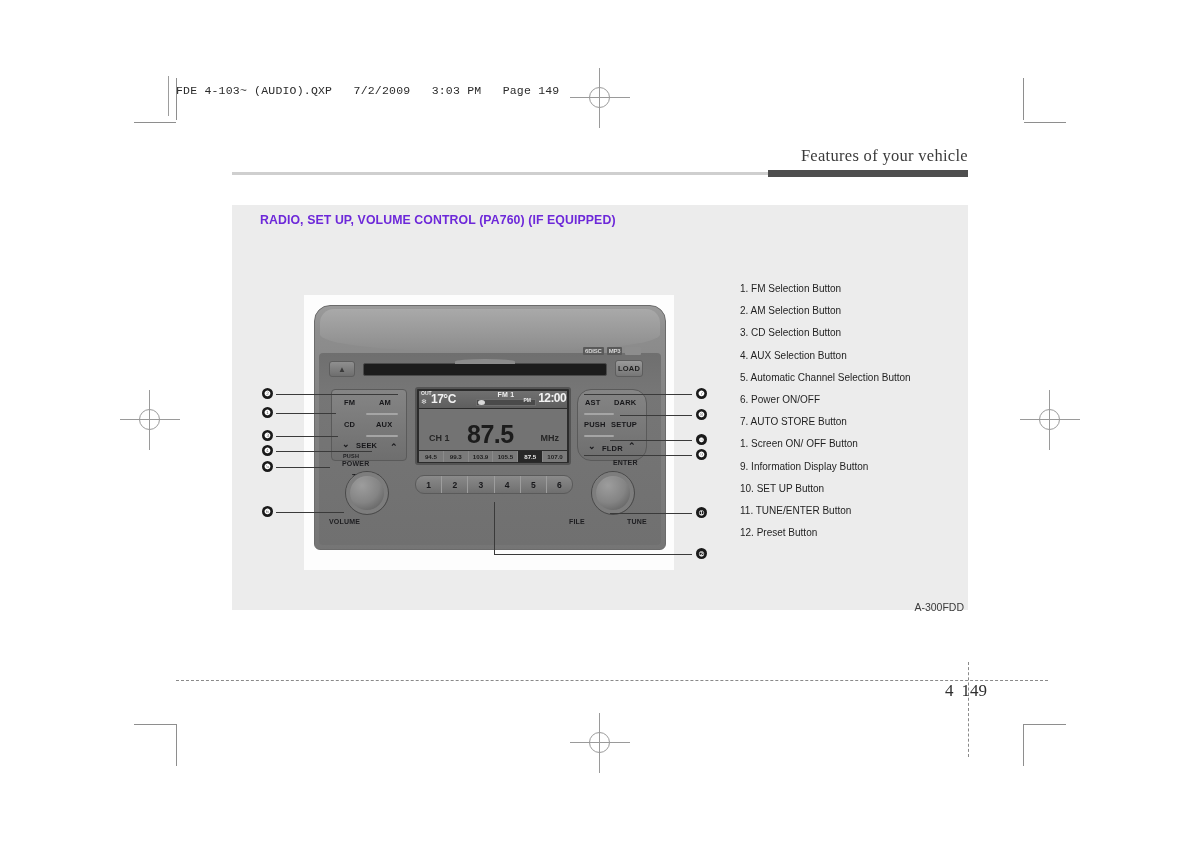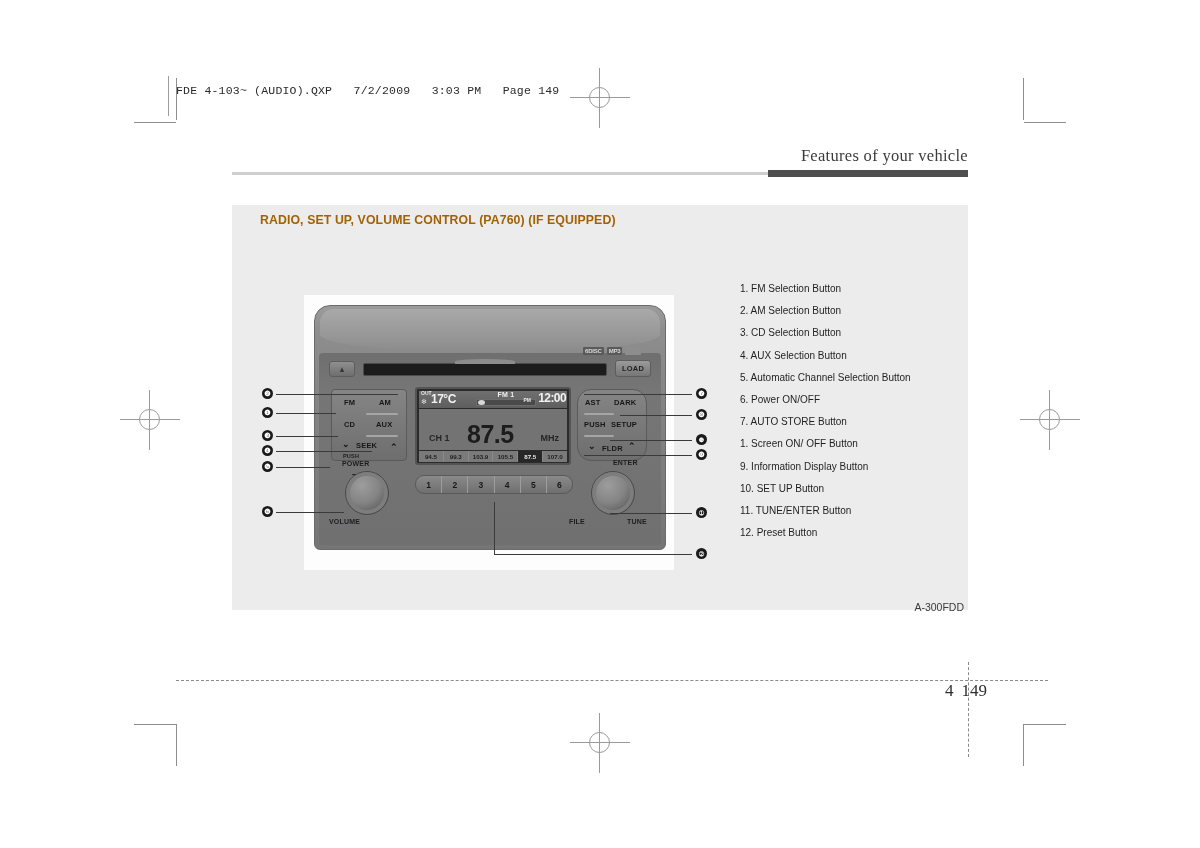--- a/index.html
+++ b/index.html
@@ -35,21 +35,21 @@
   .chapter-bar-dark { position: absolute; left: 768px; top: 170px; width: 200px; height: 7px; background: #4e4e4e; }
   .chapter-bar-light { position: absolute; left: 232px; top: 172px; width: 536px; height: 3px; background: #cfcfcf; }
 
   
   .panel {
     position: absolute; left: 232px; top: 205px; width: 736px; height: 405px;
     background: #ececec;
   }
   .panel-title {
     position: absolute; left: 28px; top: 8px;
-    font-size: 12.3px; font-weight: bold; color: #a16207; letter-spacing: 0.1px;
+    font-size: 12.3px; font-weight: bold; color: #6d28d9; letter-spacing: 0.1px;
   }
   .fig-code {
     position: absolute; right: 4px; bottom: -3px;
     font-size: 10.5px; color: #3a3a3a;
   }
 
   
   .calloutlist { position: absolute; left: 508px; top: 78px; width: 236px; }
   .calloutlist li {
     list-style: none; font-size: 10px; color: #1f1f1f;
@@ -90,21 +90,21 @@
   }
   .disc-slot {
     position: absolute; left: 44px; top: 10px; width: 244px; height: 13px;
     background: #1c1c1c; border: 1px solid #4a4a4a; border-radius: 2px;
   }
   .disc-slot::after {
     content: ""; position: absolute; left: 50%; top: -5px; transform: translateX(-50%);
     width: 60px; height: 5px; background: #8c8c8c; border-radius: 50% 50% 0 0;
   }
   .load-btn {
-    position: absolute; left: 296px; top: 7px; width: 36px; height: 17px;
+    position: absolute; left: 296px; top: 7px; width: 28px; height: 17px;
     background: linear-gradient(180deg,#9a9a9a,#767676);
     border: 1px solid #5d5d5d; border-radius: 3px;
     display: flex; align-items: center; justify-content: center;
     font-size: 7.5px; font-weight: bold; color: #1f1f1f; letter-spacing: 0.2px;
   }
   .badges { position: absolute; left: 264px; top: -6px; display: flex; gap: 3px; align-items: center; }
   .badge {
     font-size: 6px; font-weight: bold; color: #d8d8d8;
     background: #5a5a5a; padding: 1px 2px; border-radius: 1px;
     letter-spacing: -0.2px; line-height: 1;

